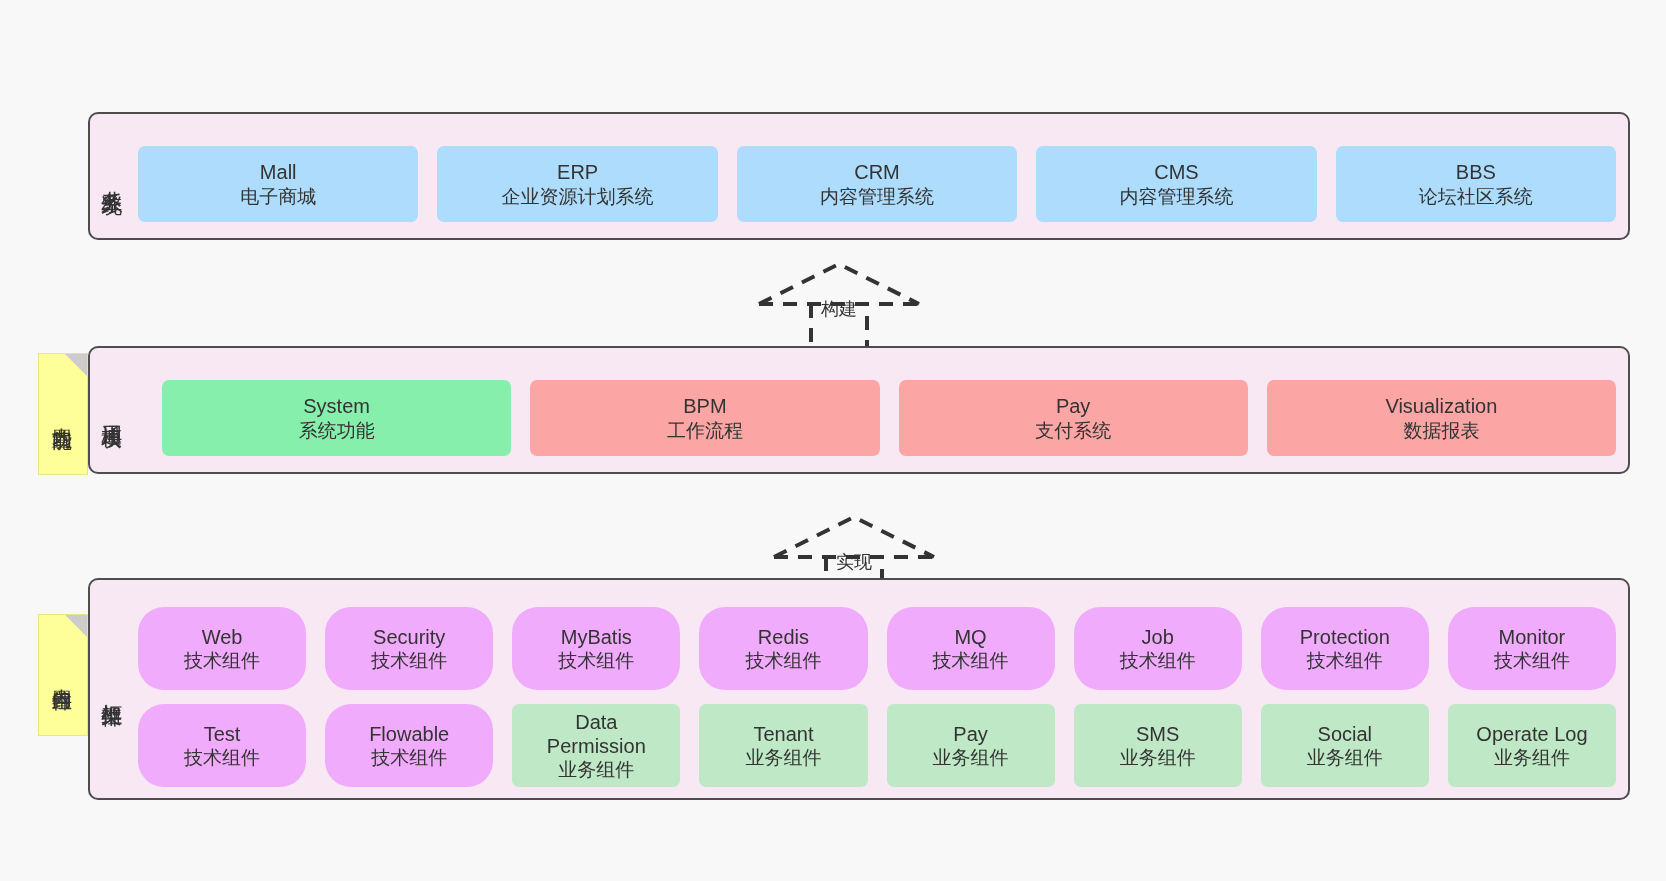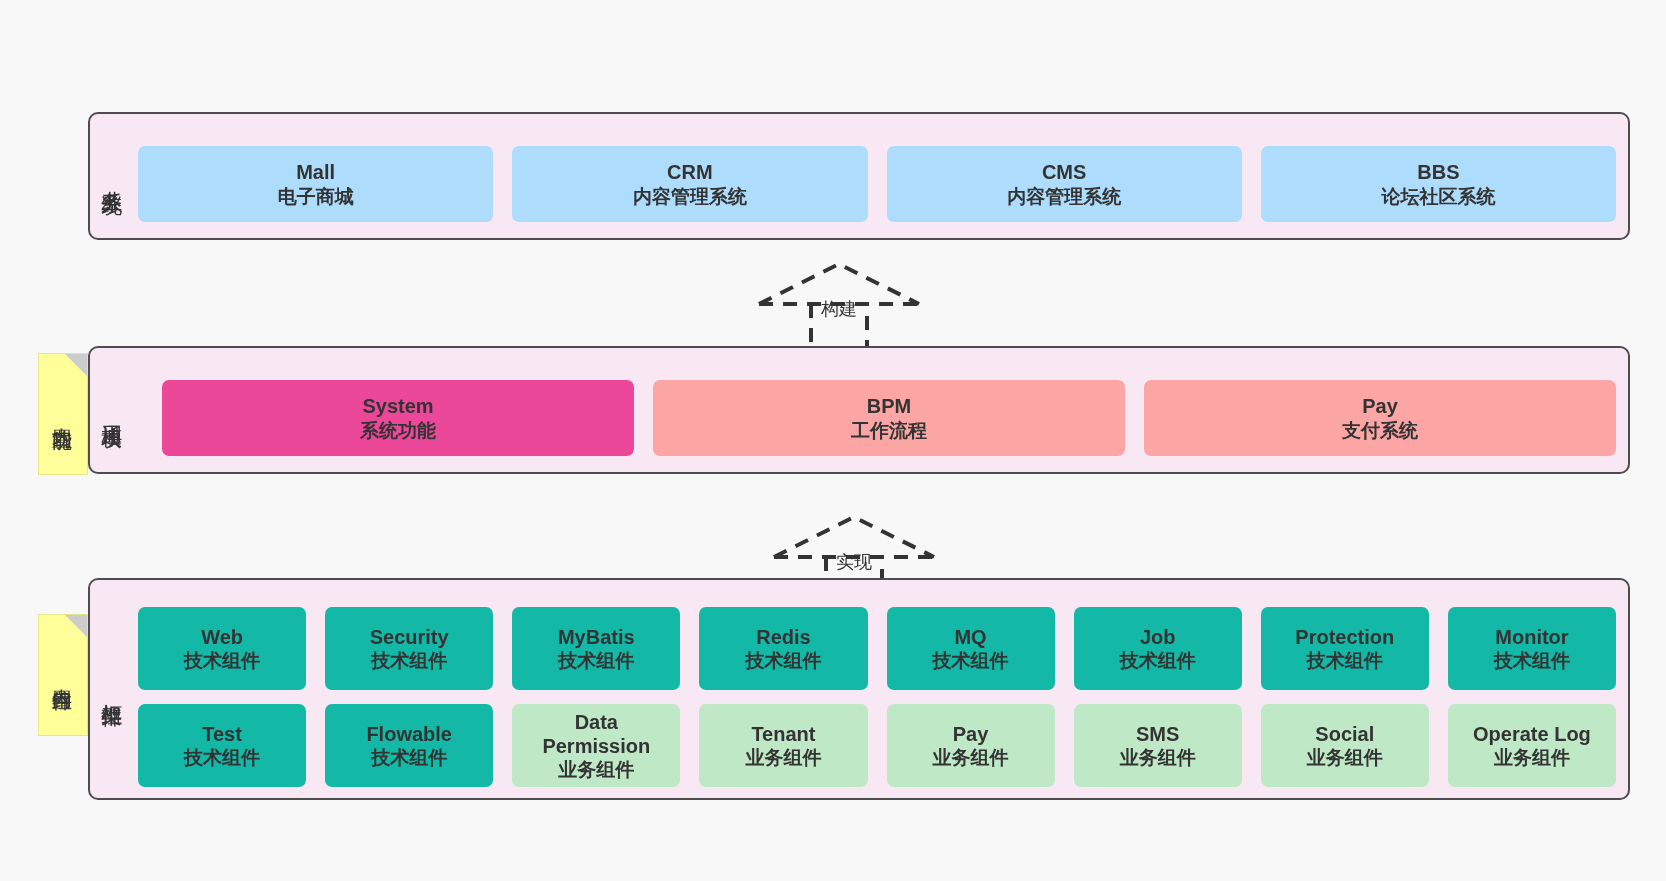--- a/index.html
+++ b/index.html
@@ -43,21 +43,20 @@
     padding: 4px 0;
   }
 
   .layer-body {
     flex: 1 1 auto;
     display: flex;
     flex-direction: column;
     justify-content: center;
     gap: 14px;
     padding: 16px 12px 0 4px;
-    font-weight: bold;
   }
 
   .row {
     display: flex;
     gap: 19px;
     align-items: stretch;
   }
 
   .card {
     flex: 1 1 0;
@@ -70,23 +69,23 @@
     line-height: 1.22;
     padding: 4px 6px;
     box-sizing: border-box;
   }
   .card .l1 { font-size: 20px; }
   .card .l2 { font-size: 19px; }
   .card .l3 { font-size: 19px; }
 
   
   .c-blue        { background: #ADDCFC; }
-  .c-red         { background: #ec4899; margin-left: 24px; }
+  .c-red         { background: #86efac; margin-left: 24px; }
   .c-pink        { background: #fca5a5; }
-  .c-green       { background: #14b8a6; }
+  .c-green       { background: #f0abfc; border-radius: 26px; }
   .c-green-light { background: #BFE8C6; }
 
   
   #layer-business  { left: 88px;  top: 112px; width: 1542px; height: 128px; }
   #layer-business .card { height: 76px; }
 
   #layer-modules   { left: 88px;  top: 346px; width: 1542px; height: 128px; }
   #layer-modules .card { height: 76px; }
 
   #layer-framework { left: 88px;  top: 578px; width: 1542px; height: 222px; }
@@ -156,20 +155,24 @@
 
 <div class="layer" id="layer-business">
   <div class="layer-title">业务系统</div>
   <div class="layer-body">
     <div class="row">
       <div class="card c-blue">
         <span class="l1">Mall</span>
         <span class="l2">电子商城</span>
       </div>
       <div class="card c-blue">
+        <span class="l1">ERP</span>
+        <span class="l2">企业资源计划系统</span>
+      </div>
+      <div class="card c-blue">
         <span class="l1">CRM</span>
         <span class="l2">内容管理系统</span>
       </div>
       <div class="card c-blue">
         <span class="l1">CMS</span>
         <span class="l2">内容管理系统</span>
       </div>
       <div class="card c-blue">
         <span class="l1">BBS</span>
         <span class="l2">论坛社区系统</span>
@@ -196,20 +199,24 @@
         <span class="l2">系统功能</span>
       </div>
       <div class="card c-pink">
         <span class="l1">BPM</span>
         <span class="l2">工作流程</span>
       </div>
       <div class="card c-pink">
         <span class="l1">Pay</span>
         <span class="l2">支付系统</span>
       </div>
+      <div class="card c-pink">
+        <span class="l1">Visualization</span>
+        <span class="l2">数据报表</span>
+      </div>
     </div>
   </div>
 </div>
 
 <div class="arrow" id="arrow-impl">
   <svg width="180" height="92" viewBox="0 0 180 92">
     <polyline points="10,45 90,5 170,45" fill="none" stroke="#333333" stroke-width="4" stroke-dasharray="14,10"></polyline>
     <polyline points="10,45 170,45" fill="none" stroke="#333333" stroke-width="4" stroke-dasharray="14,10"></polyline>
     <polyline points="62,45 62,90 118,90 118,45" fill="none" stroke="#333333" stroke-width="4" stroke-dasharray="14,10"></polyline>
   </svg>

